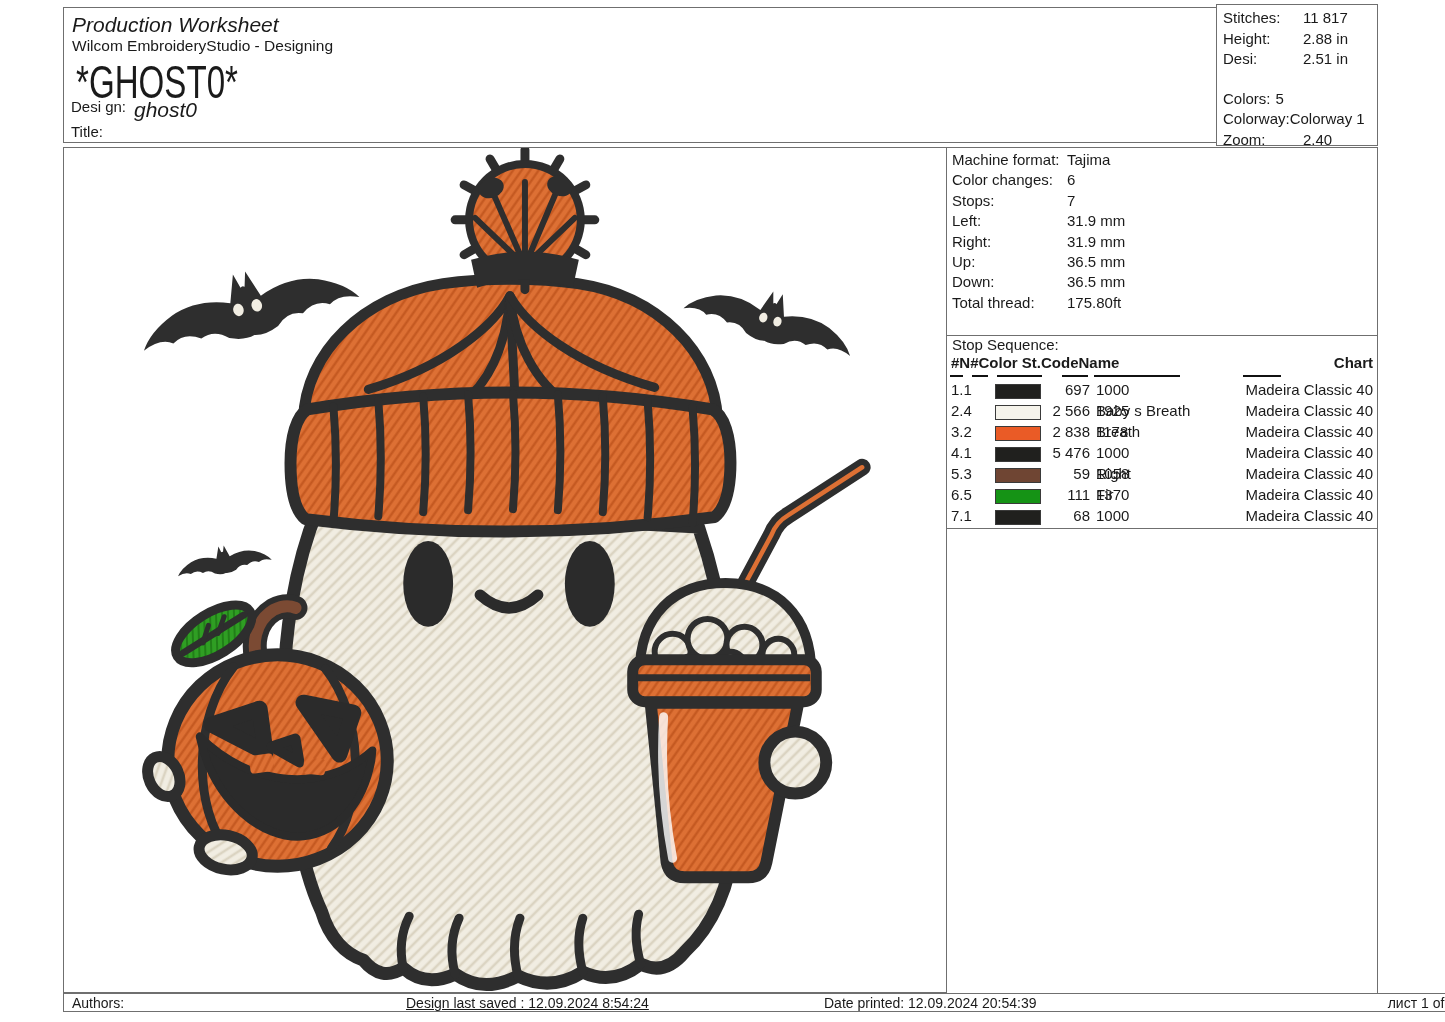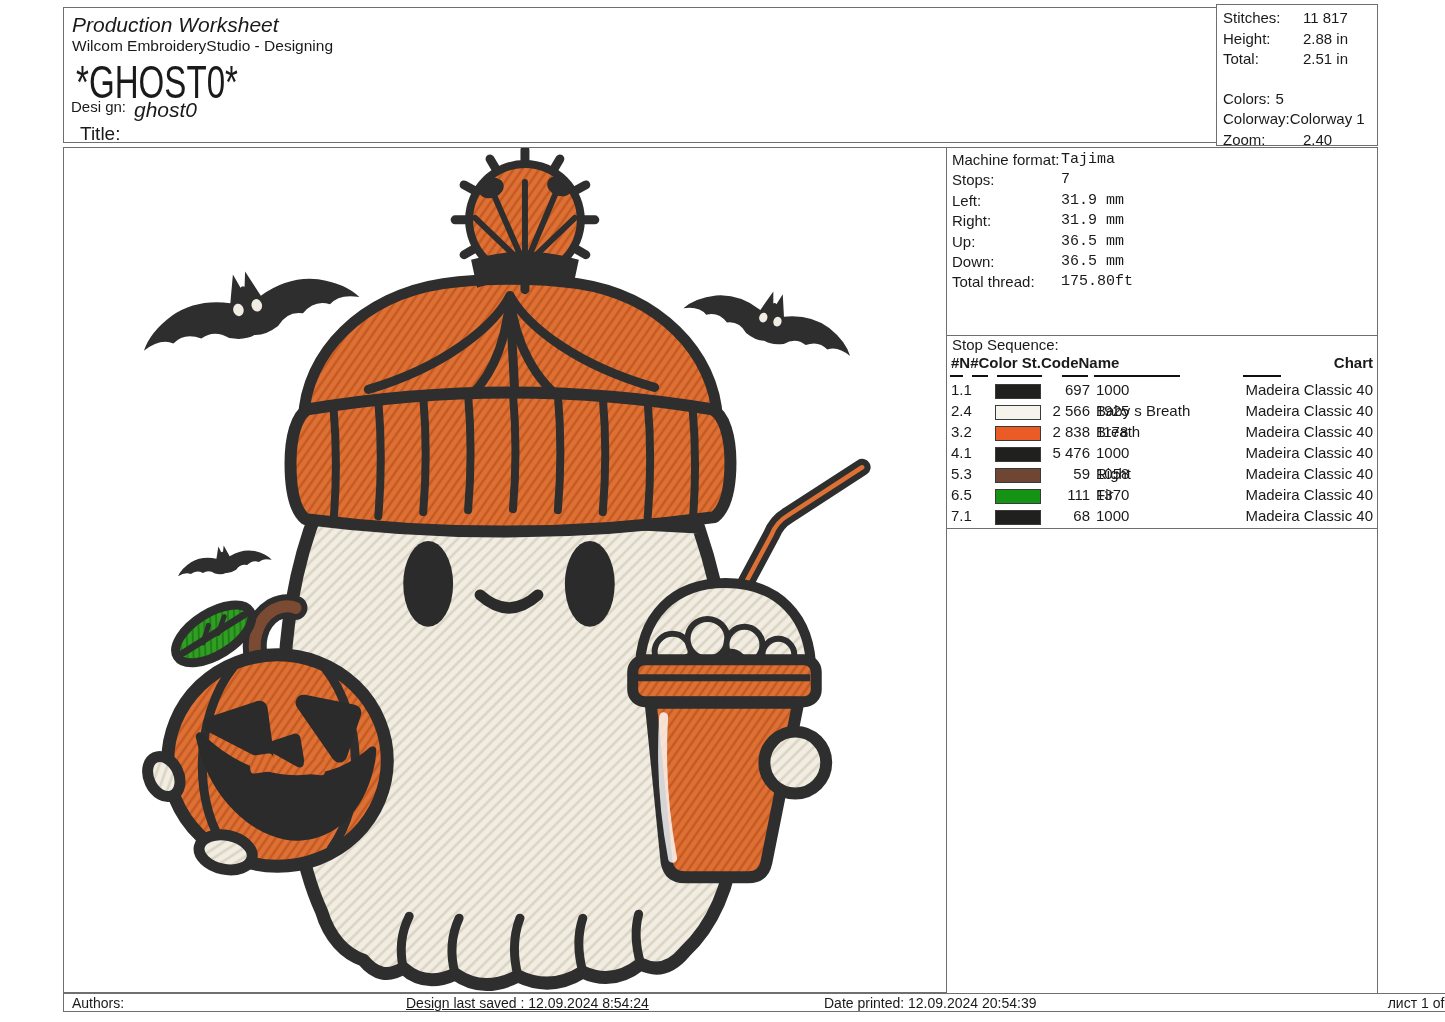--- a/index.html
+++ b/index.html
@@ -9,40 +9,40 @@
   .box { position:absolute; border:1px solid #6f6f6f; background:#fff; }
 
   
   .header-left { left:63px; top:7px; width:1288px; height:136px; }
   .pw-title   { position:absolute; left:8px;  top:5px;  font-size:21px; font-style:italic; }
   .pw-sub     { position:absolute; left:8px;  top:29px; font-size:15.5px; }
   .design-big { position:absolute; left:12px; top:47px; font-size:46px; font-weight:500;
                 transform:scaleX(.72); transform-origin:0 0; white-space:nowrap; }
   .design-label { position:absolute; left:7px; top:90px; font-size:15px; }
   .design-value { position:absolute; left:70px; top:90px; font-size:21px; font-style:italic; }
-  .title-label  { position:absolute; left:16px; top:115px; font-size:19px; }
+  .title-label  { position:absolute; left:7px; top:115px; font-size:15px; }
 
   
   .header-right { left:1216px; top:4px; width:162px; height:142px; padding:3px 0 0 6px; }
   .srow { position:relative; line-height:20.5px; font-size:15px; white-space:nowrap; }
   .srow .sv { position:absolute; left:80px; top:0; }
   .srow.gap { margin-top:19px; }
   .srow.inline .sv { position:static; }
   .srow.r3 .sv { margin-left:5px; }
   .srow.r4 .sv { margin-left:0; }
 
   
   .design-area { left:63px; top:147px; width:884px; height:846px; }
 
   
   .panel { position:absolute; left:947px; top:147px; width:431px; height:846px;
            border-top:1px solid #6f6f6f; border-right:1px solid #6f6f6f; background:#fff; }
   .machine { position:absolute; left:0; top:2px; right:1px; }
   .mrow { position:relative; line-height:20.4px; font-size:15px; padding-left:5px; white-space:nowrap; }
-  .mrow .mv { position:absolute; left:114px; top:0;font-family:Liberation Mono, monospace; }
+  .mrow .mv { position:absolute; left:120px; top:0; }
   .divider { position:absolute; left:0; right:0; height:0; border-top:1px solid #6f6f6f; }
   .d1 { top:187px; } .d2 { top:380px; }
   .stop-heading { position:absolute; left:5px; top:188px; font-size:15px; }
   .col-header   { position:absolute; left:4px; top:206px; font-size:15px; font-weight:bold; }
   .chart-header { position:absolute; right:4px; top:206px; font-size:15px; font-weight:bold; }
   .useg { position:absolute; top:227px; height:2px; background:#111; }
   .u0{left:3px;width:13px;} .u1{left:25px;width:16px;} .u2{left:50px;width:45px;}
   .u3{left:115px;width:26px;} .u4{left:147px;width:38px;} .u5{left:183px;width:50px;}
   .u6{left:296px;width:38px;}
   .trow { position:absolute; left:0; right:1px; height:21px; font-size:15px; }
@@ -71,21 +71,21 @@
     <div class="pw-sub">Wilcom EmbroideryStudio - Designing</div>
     <div class="design-big">*GHOST0*</div>
     <div class="design-label">Desi gn:</div>
     <div class="design-value">ghost0</div>
     <div class="title-label">Title:</div>
   </div>
 
   <div class="box header-right">
     <div class="srow r0"><span class="sl">Stitches:</span><span class="sv">11 817</span></div>
     <div class="srow r1"><span class="sl">Height:</span><span class="sv">2.88 in</span></div>
-    <div class="srow r2"><span class="sl">Total:</span><span class="sv">2.51 in</span></div>
+    <div class="srow r2"><span class="sl">Desi:</span><span class="sv">2.51 in</span></div>
     <div class="srow r3 gap inline"><span class="sl">Colors:</span><span class="sv">5</span></div>
     <div class="srow r4 inline"><span class="sl">Colorway:</span><span class="sv">Colorway 1</span></div>
     <div class="srow r5"><span class="sl">Zoom:</span><span class="sv">2.40</span></div>
   </div>
 
   <div class="box design-area">
     <svg width="882" height="844" viewBox="0 0 884 846">
       <defs>
         <pattern id="txc" patternUnits="userSpaceOnUse" width="8" height="8" patternTransform="rotate(45)">
           <rect width="8" height="8" fill="#f1ede2"></rect>
@@ -249,20 +249,21 @@
         <path fill="url(#txo)" stroke="#2e2e2e" stroke-width="12" stroke-linejoin="round" d="M 588,556 L 736,556 L 704,716 Q 701,731 686,731 L 622,731 Q 607,731 604,716 Z"></path>
         <path d="M 601,570 C 598,620 602,670 610,712" fill="none" stroke="#ffffff" stroke-opacity="0.8" stroke-width="9" stroke-linecap="round"></path>
         <circle cx="733" cy="616" r="31" fill="url(#txc)" stroke="#2e2e2e" stroke-width="12"></circle>
       </g>
     </svg>
   </div>
 
   <div class="panel">
     <div class="machine">
         <div class="mrow"><span class="ml">Machine format:</span><span class="mv">Tajima</span></div>
+        <div class="mrow"><span class="ml">Color changes:</span><span class="mv">6</span></div>
         <div class="mrow"><span class="ml">Stops:</span><span class="mv">7</span></div>
         <div class="mrow"><span class="ml">Left:</span><span class="mv">31.9 mm</span></div>
         <div class="mrow"><span class="ml">Right:</span><span class="mv">31.9 mm</span></div>
         <div class="mrow"><span class="ml">Up:</span><span class="mv">36.5 mm</span></div>
         <div class="mrow"><span class="ml">Down:</span><span class="mv">36.5 mm</span></div>
         <div class="mrow"><span class="ml">Total thread:</span><span class="mv">175.80ft</span></div>
       </div>
     <div class="divider d1"></div>
     <div class="stop-heading">Stop Sequence:</div>
     <div class="col-header">#N#Color St.CodeName</div>

